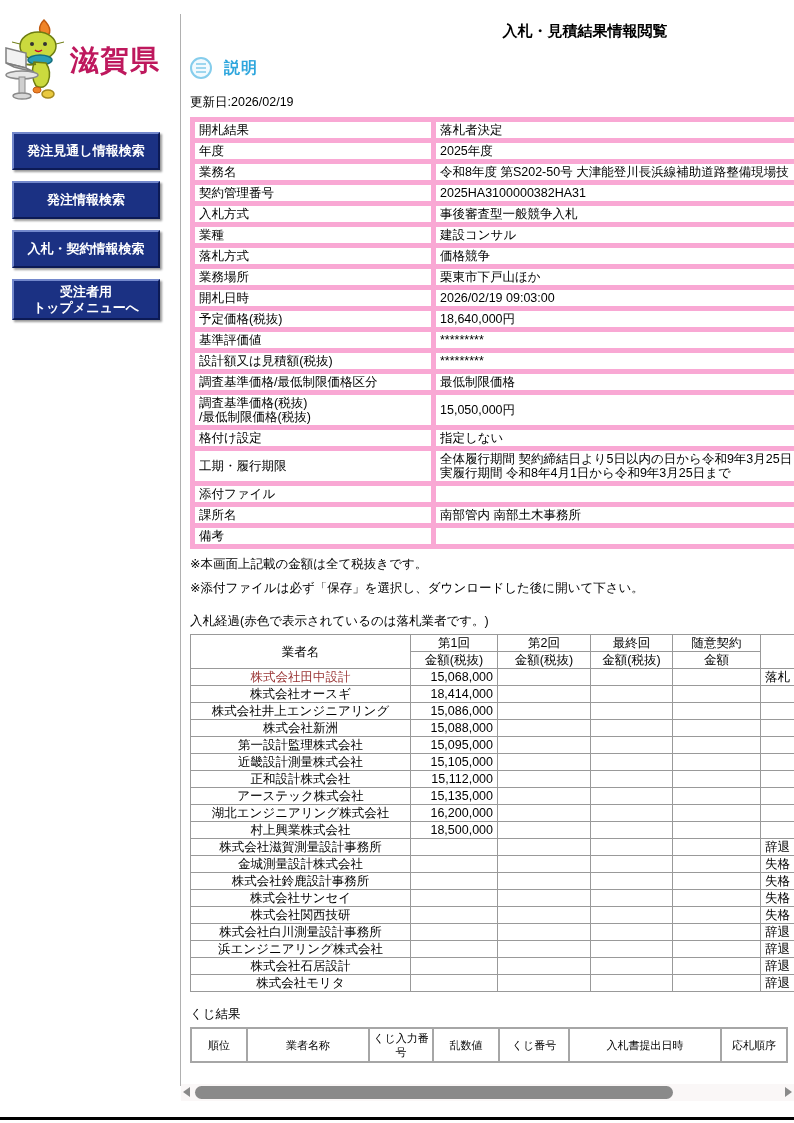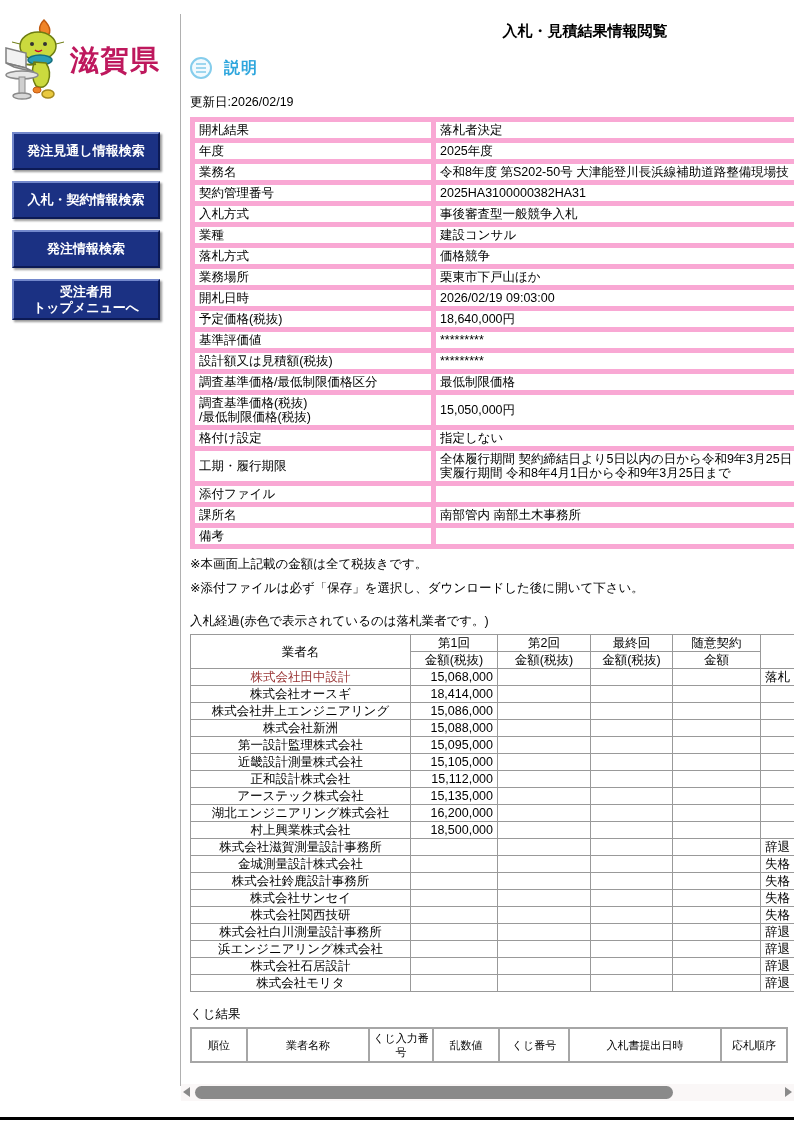--- a/index.html
+++ b/index.html
@@ -82,22 +82,22 @@
       <ellipse cx="18" cy="57" rx="16" ry="4" fill="#e6e6e6" stroke="#8a8a8a" stroke-width="1.5"></ellipse>
       <rect x="15" y="59" width="6" height="17" fill="#cfcfcf" stroke="#8a8a8a"></rect>
       <ellipse cx="18" cy="78" rx="9" ry="3" fill="#d8d8d8" stroke="#8a8a8a" stroke-width="1.5"></ellipse>
       <ellipse cx="44" cy="76" rx="6" ry="4" fill="#e9c93f" stroke="#a5891d" stroke-width="1.5"></ellipse>
       <ellipse cx="33" cy="72" rx="4" ry="3" fill="#f08428" stroke="#c05a10" stroke-width="1"></ellipse>
     </svg>
     <span class="pref-name">滋賀県</span>
   </div>
   <div class="nav" id="nav">
       <div class="nav-btn">発注見通し情報検索</div>
+      <div class="nav-btn">発注情報検索</div>
       <div class="nav-btn">入札・契約情報検索</div>
-      <div class="nav-btn">発注情報検索</div>
       <div class="nav-btn">受注者用<br>トップメニューへ</div>
     </div>
 </div>
 
 <div class="separator"></div>
 
 <div class="main">
   <h1 class="page-title">入札・見積結果情報閲覧</h1>
 
   <div class="explain">

